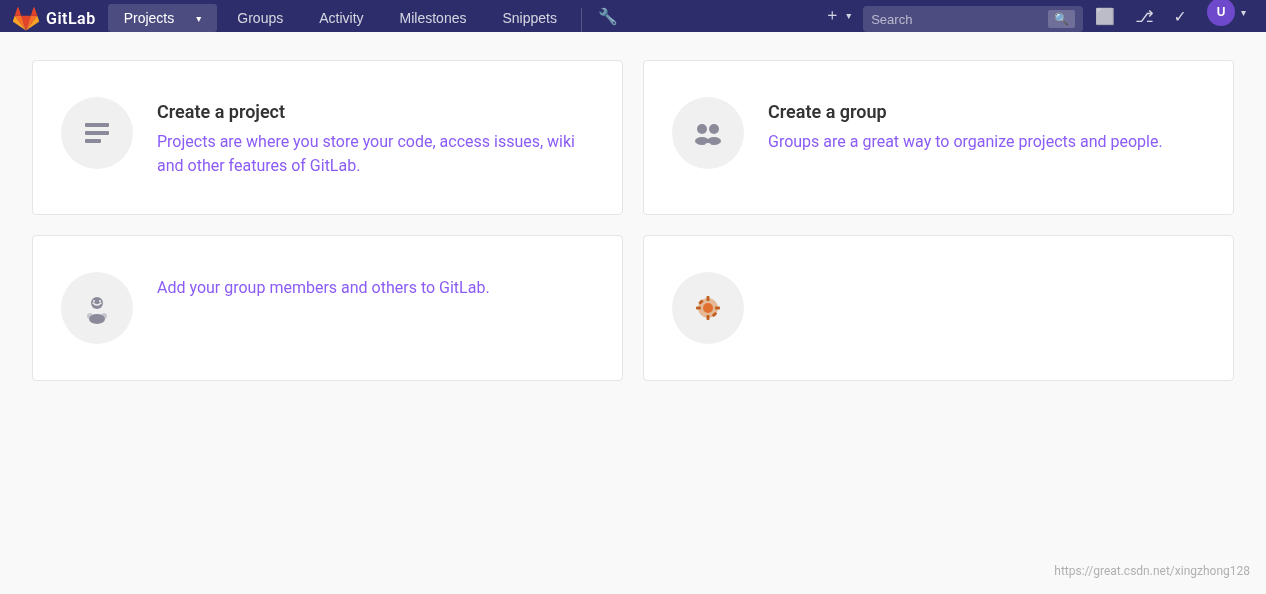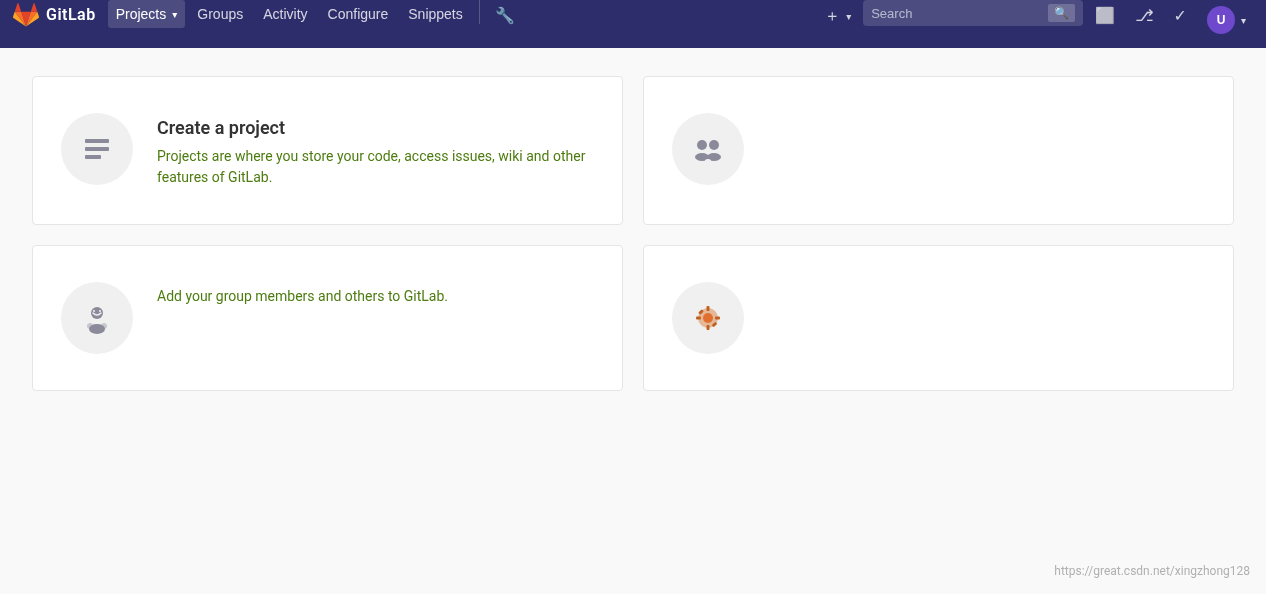--- a/index.html
+++ b/index.html
@@ -2,22 +2,22 @@
 <html><head>
   <meta charset="utf-8">
   <style>
     * { box-sizing: border-box; margin: 0; padding: 0; }
     body { font-family: -apple-system, BlinkMacSystemFont, 'Segoe UI', Roboto, sans-serif; background: #f9f9f9; min-height: 594px; }
 
     
     .navbar {
       background: #2d2d6b;
       display: flex;
-      align-items: flex-start;
-      height: 48px;
+      align-items: flex-end;
+      height: 32px;
       padding: 0 12px;
       gap: 4px;
     }
     .navbar-brand {
       display: flex;
       align-items: center;
       gap: 6px;
       margin-right: 8px;
       text-decoration: none;
     }
@@ -29,26 +29,26 @@
       color: #fff;
       font-size: 16px;
       font-weight: 600;
       letter-spacing: 0.5px;
     }
     .nav-btn {
       background: none;
       border: none;
       color: rgba(255,255,255,0.8);
       font-size: 14px;
-      padding: 6px 8px;
+      padding: 6px 16px;
       cursor: pointer;
       border-radius: 3px;
       display: flex;
       align-items: center;
-      gap: 4px;
+      gap: 20px;
       white-space: nowrap;
     }
     .nav-btn.active {
       background: rgba(255,255,255,0.15);
       color: #fff;
     }
     .nav-divider {
       width: 1px;
       height: 24px;
       background: rgba(255,255,255,0.2);
@@ -143,22 +143,22 @@
       height: 36px;
     }
     .card-content { flex: 1; padding-top: 4px; }
     .card-title {
       font-size: 18px;
       font-weight: 600;
       color: #333;
       margin-bottom: 8px;
     }
     .card-desc {
-      font-size: 14px;
-      color: #4d7c0f;
+      font-size: 16px;
+      color: #8b5cf6;
       line-height: 1.5;
     }
 
     
     .watermark {
       position: fixed;
       bottom: 16px;
       right: 16px;
       color: #b0b0b0;
       font-size: 12px;
@@ -191,21 +191,21 @@
     <span>Projects</span>
     <span class="chevron">▾</span>
   </button>
   <button class="nav-btn">
     <span>Groups</span>
   </button>
   <button class="nav-btn">
     <span>Activity</span>
   </button>
   <button class="nav-btn">
-    <span>Configure</span>
+    <span>Milestones</span>
   </button>
   <button class="nav-btn">
     <span>Snippets</span>
   </button>
 
   <div class="nav-divider"></div>
 
   <button class="nav-icon-btn">
     <span>🔧</span>
   </button>
@@ -258,20 +258,24 @@
       <div class="card">
     <div class="card-icon-wrap">
       <svg viewBox="0 0 36 36" fill="none">
     <circle cx="12" cy="14" r="5" fill="#8a8a9a"></circle>
     <circle cx="24" cy="14" r="5" fill="#8a8a9a"></circle>
     <circle cx="18" cy="18" r="2" fill="#f0f0f0"></circle>
     <ellipse cx="12" cy="26" rx="7" ry="4" fill="#8a8a9a"></ellipse>
     <ellipse cx="24" cy="26" rx="7" ry="4" fill="#8a8a9a"></ellipse>
     <ellipse cx="18" cy="30" rx="3" ry="2" fill="#f0f0f0"></ellipse>
   </svg>
+    </div>
+    <div class="card-content">
+      <div class="card-title">Create a group</div>
+      <div class="card-desc">Groups are a great way to organize projects and people.</div>
     </div>
   </div>
       <div class="card">
     <div class="card-icon-wrap">
       <svg viewBox="0 0 36 36" fill="none">
     <circle cx="18" cy="13" r="6" fill="#8a8a9a"></circle>
     <circle cx="11" cy="26" r="3" fill="#8a8a9a" opacity="0.4"></circle>
     <circle cx="25" cy="26" r="3" fill="#8a8a9a" opacity="0.4"></circle>
     <ellipse cx="18" cy="29" rx="8" ry="5" fill="#8a8a9a"></ellipse>
 

